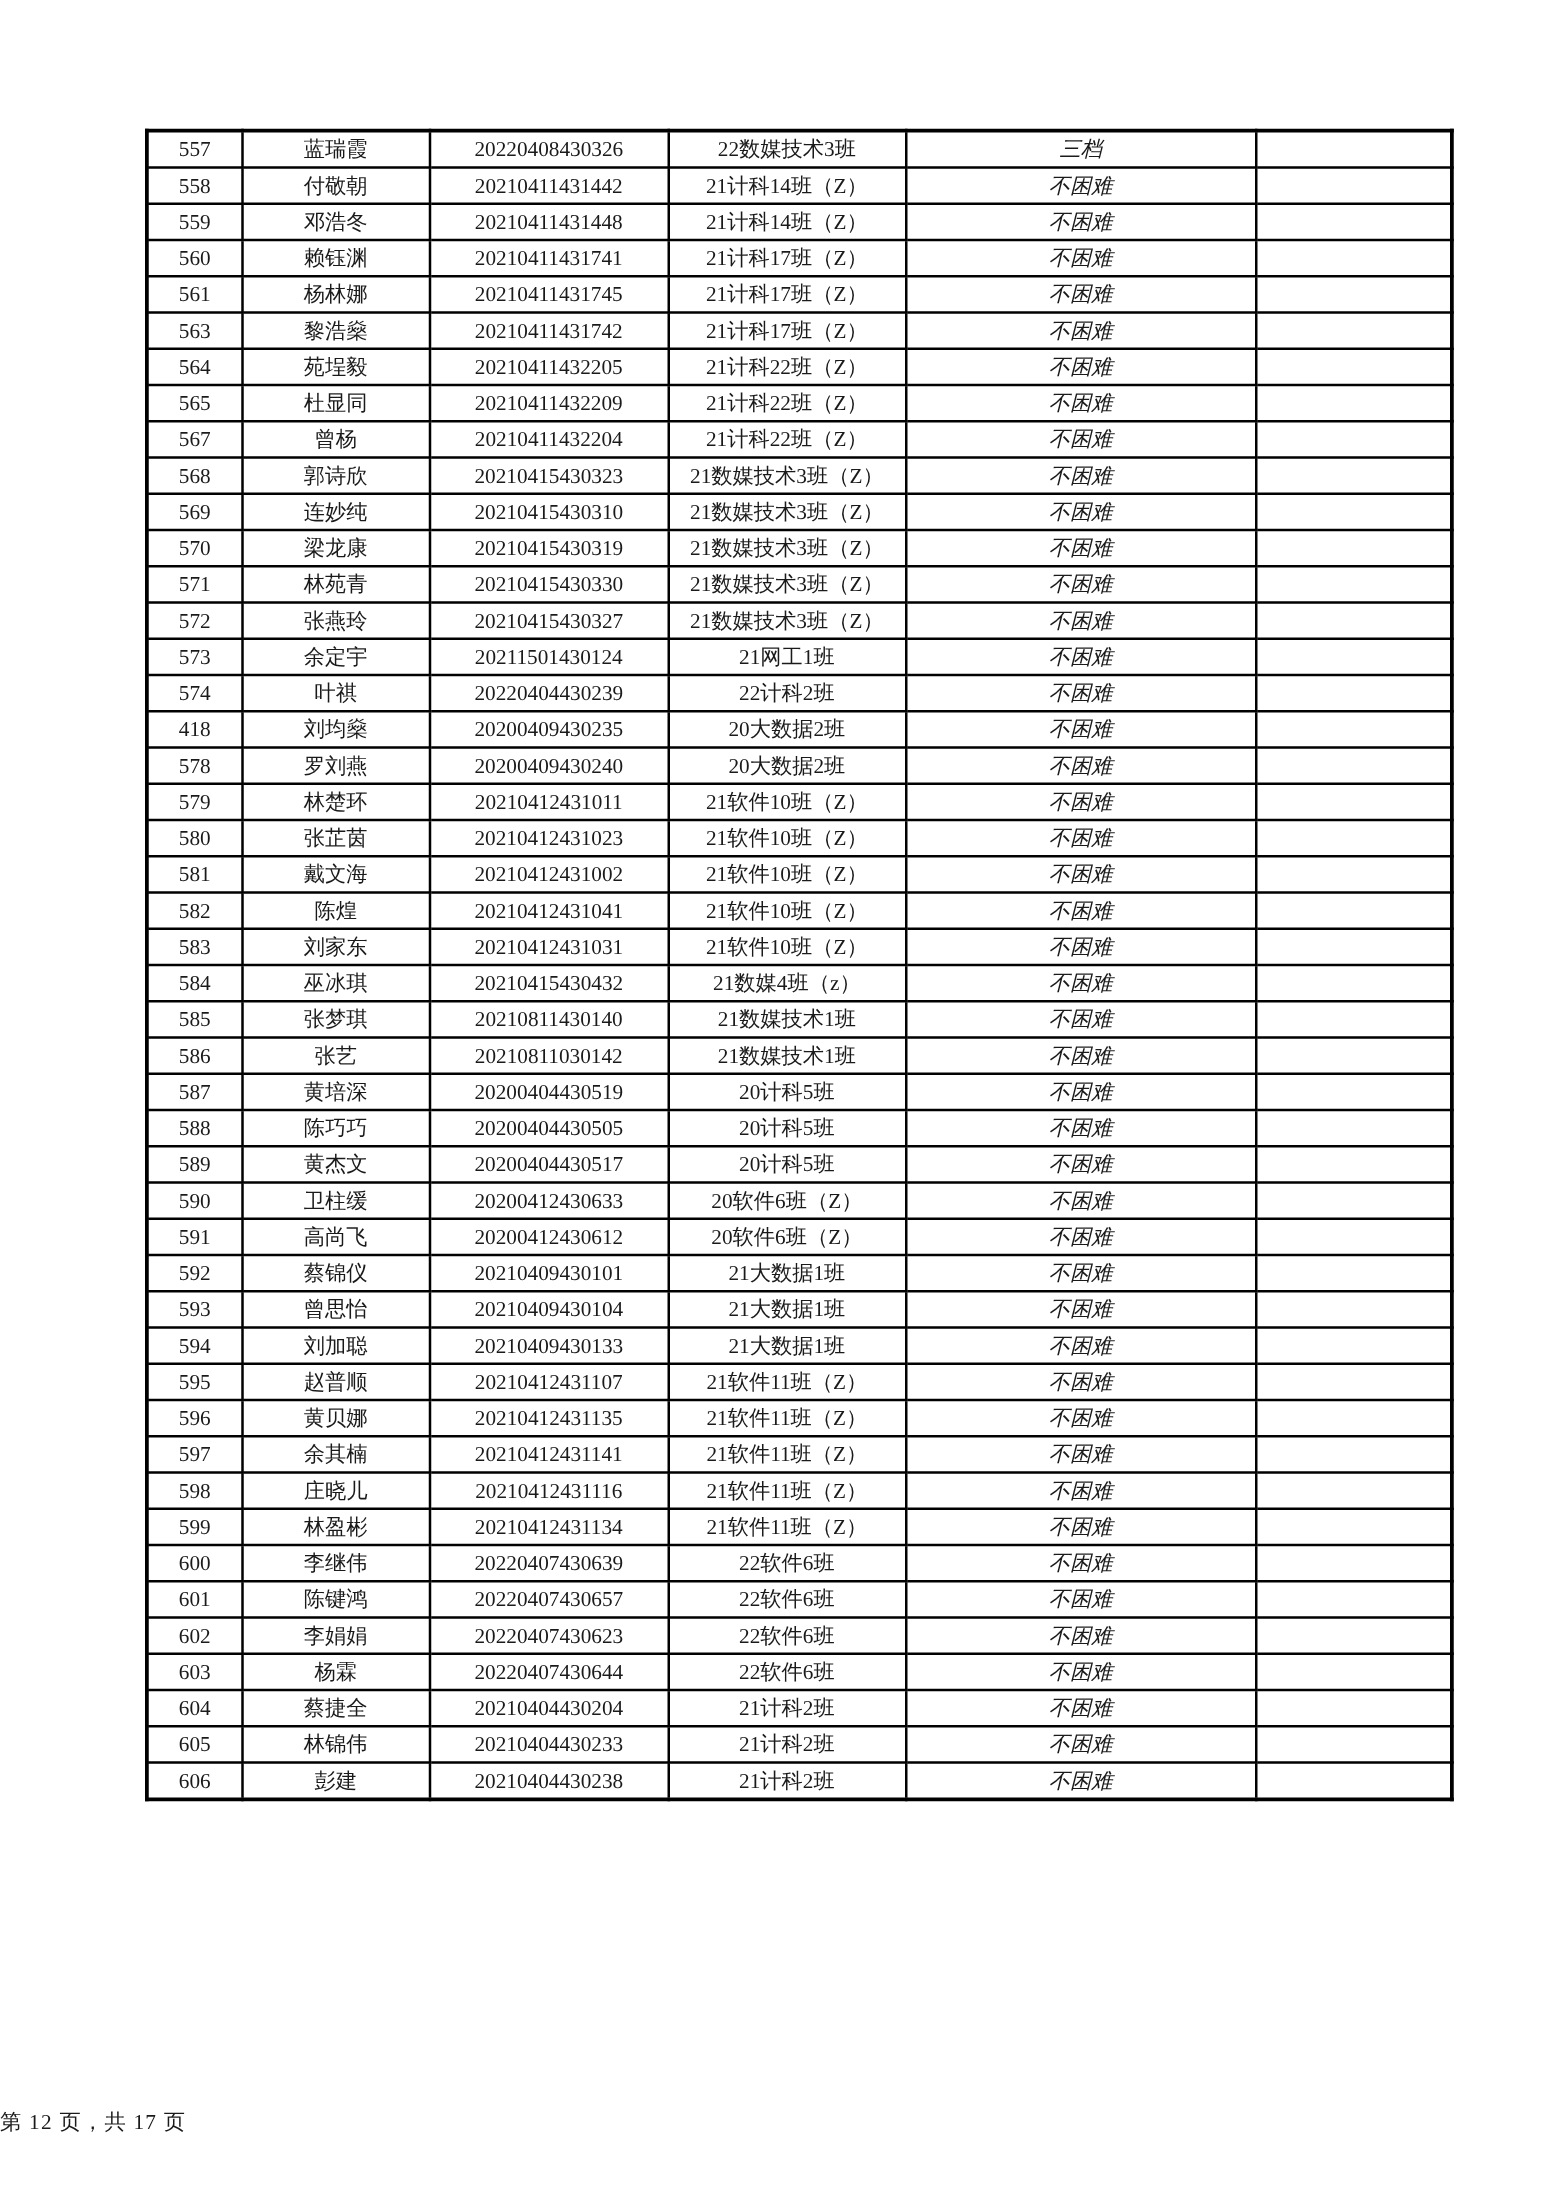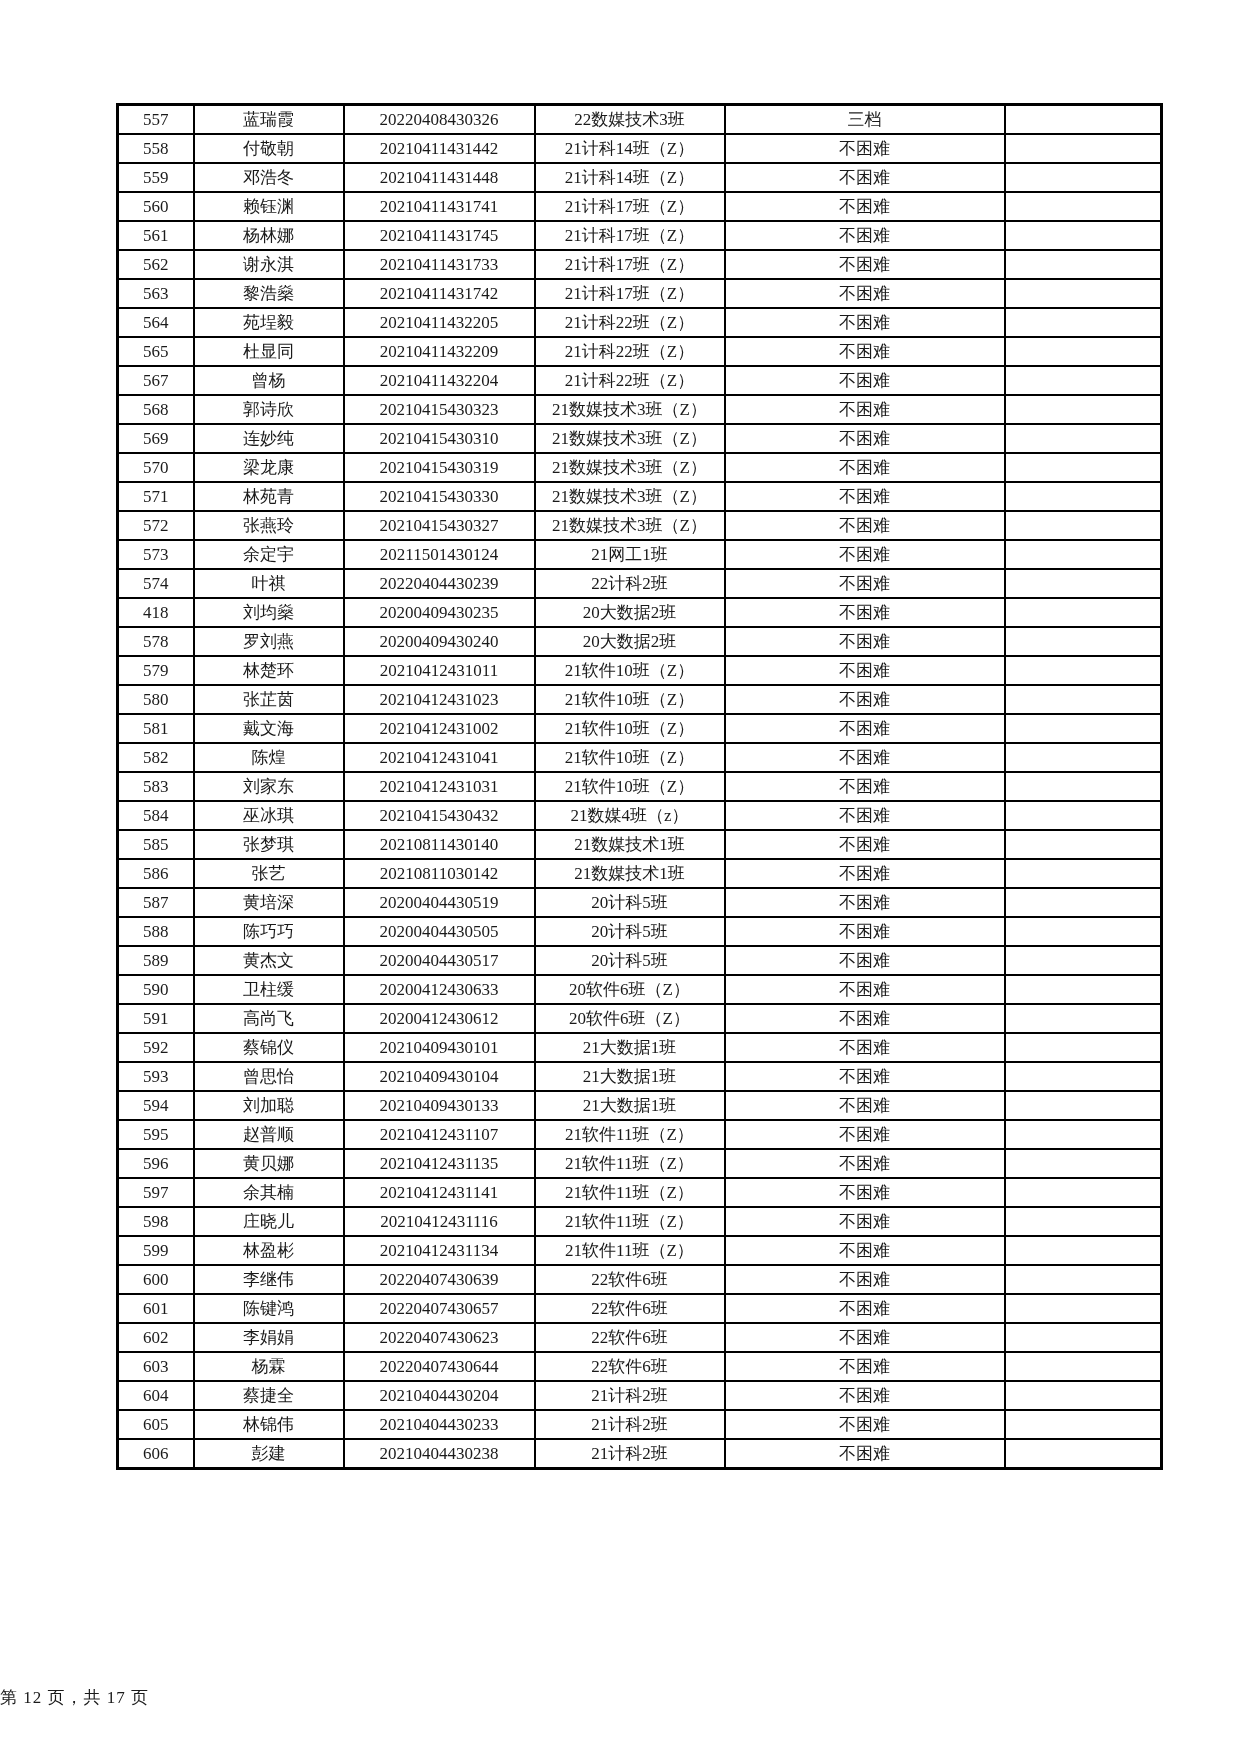--- a/index.html
+++ b/index.html
@@ -42,21 +42,21 @@
     overflow: hidden;
     color: #1a1a1a;
   }
   
   col.c0 { width: 76px; }
   col.c1 { width: 150px; }
   col.c2 { width: 191px; }
   col.c3 { width: 190px; }
   col.c4 { width: 280px; }
   col.c5 { width: 157px; }
-  td.col-4 { padding-right: 70px; } 
+  td.col-4 { padding-right: 70px; font-style: italic; } 
   .page-footer {
     position: absolute;
     left: 0;
     top: 1686px;
     width: 1241px;
     text-align: left;
     font-size: 17px;
     color: #1a1a1a;
     letter-spacing: 1px;
   }
@@ -110,28 +110,20 @@
         </tr>
         <tr>
           <td class="col-0">561</td>
           <td class="col-1">杨林娜</td>
           <td class="col-2">20210411431745</td>
           <td class="col-3">21计科17班（Z）</td>
           <td class="col-4">不困难</td>
           <td class="col-5"></td>
         </tr>
         <tr>
-          <td class="col-0">562</td>
-          <td class="col-1">谢永淇</td>
-          <td class="col-2">20210411431733</td>
-          <td class="col-3">21计科17班（Z）</td>
-          <td class="col-4">不困难</td>
-          <td class="col-5"></td>
-        </tr>
-        <tr>
           <td class="col-0">563</td>
           <td class="col-1">黎浩燊</td>
           <td class="col-2">20210411431742</td>
           <td class="col-3">21计科17班（Z）</td>
           <td class="col-4">不困难</td>
           <td class="col-5"></td>
         </tr>
         <tr>
           <td class="col-0">564</td>
           <td class="col-1">苑埕毅</td>

